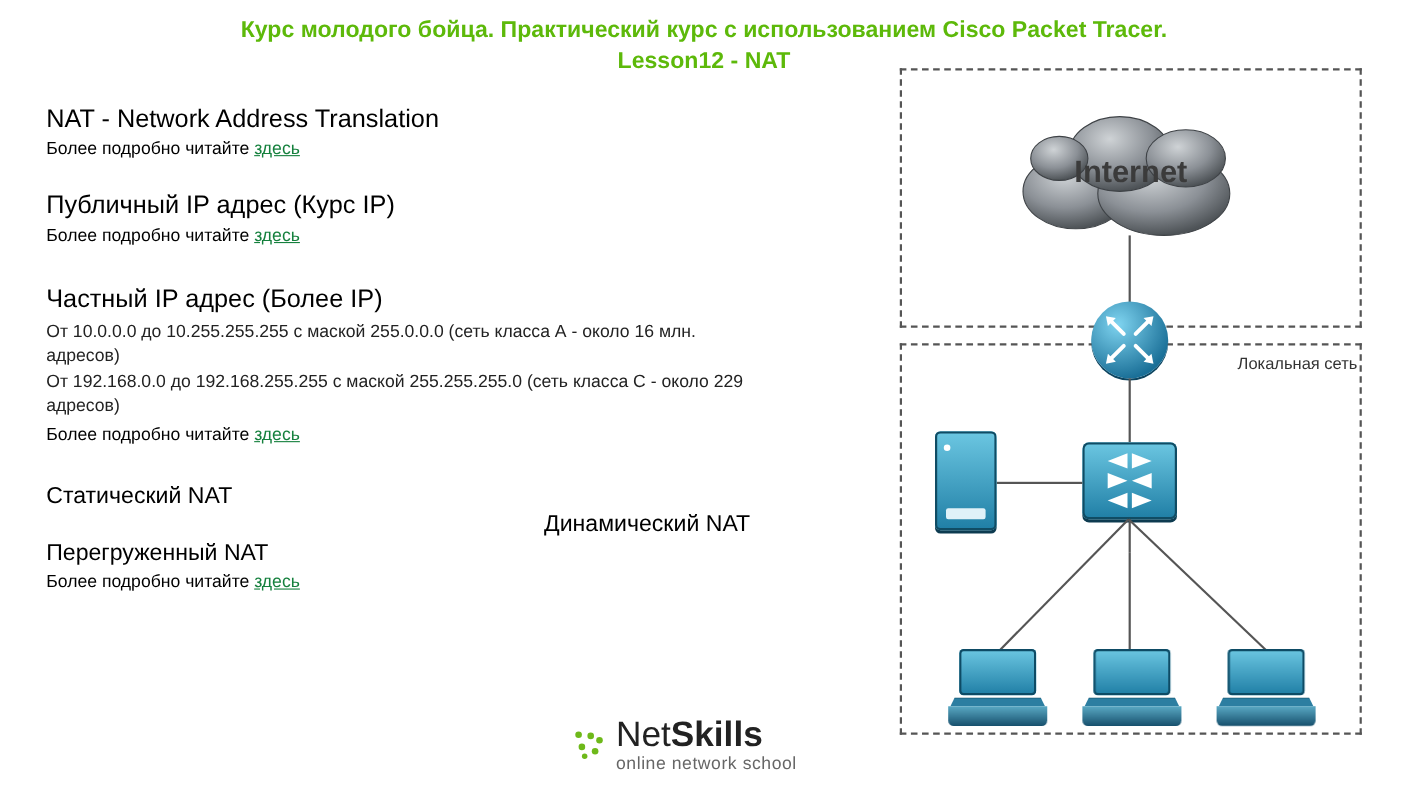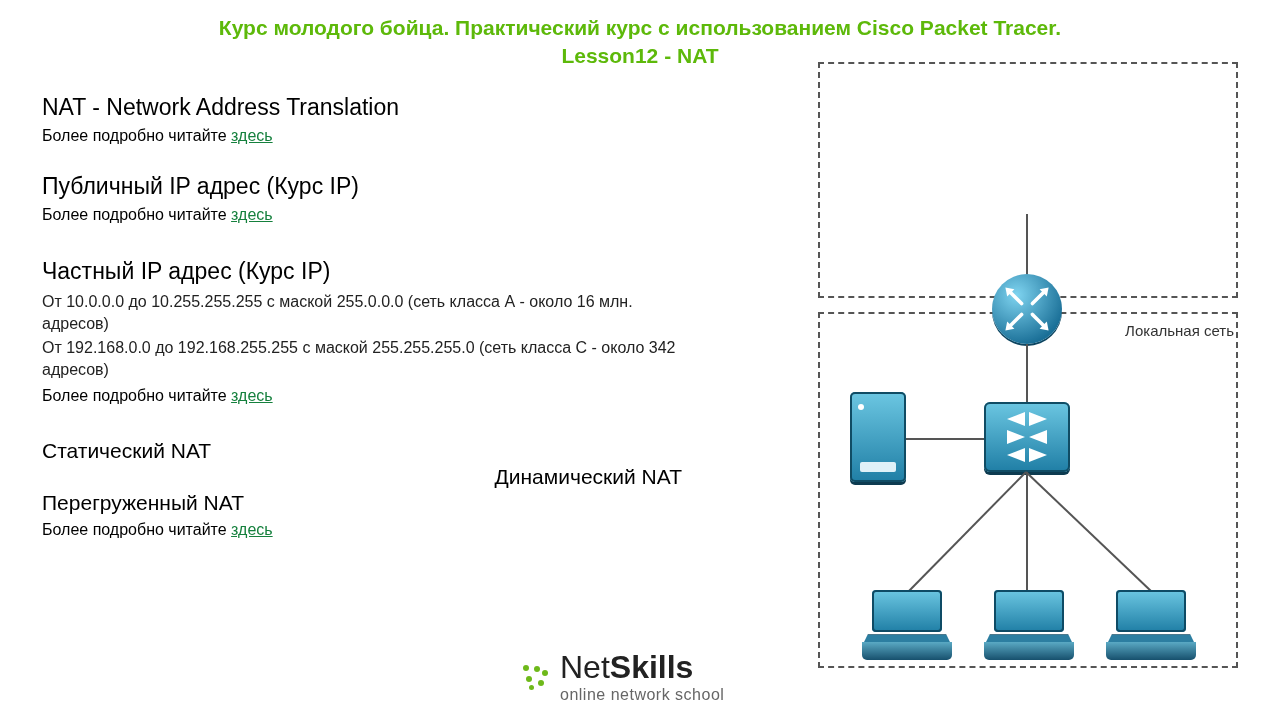--- a/index.html
+++ b/index.html
@@ -85,24 +85,24 @@
 
     <div class="gap"></div>
 
     <div class="sec-heading">Публичный IP адрес (Курс IP)</div>
     <div class="more">
       <span>Более подробно читайте </span><a href="#" class="link">здесь</a>
     </div>
 
     <div class="gap-lg"></div>
 
-    <div class="sec-heading">Частный IP адрес (Курс IP)</div>
+    <div class="sec-heading">Частный IP адрес (Более IP)</div>
     <div class="sec-body">
       <div class="para">От 10.0.0.0 до 10.255.255.255 с маской 255.0.0.0 (сеть класса А - около 16 млн. адресов)</div>
-      <div class="para">От 192.168.0.0 до 192.168.255.255 с маской 255.255.255.0 (сеть класса С - около 342 адресов)</div>
+      <div class="para">От 192.168.0.0 до 192.168.255.255 с маской 255.255.255.0 (сеть класса С - около 229 адресов)</div>
     </div>
     <div class="more">
       <span>Более подробно читайте </span><a href="#" class="link">здесь</a>
     </div>
 
     <div class="gap-lg"></div>
 
     <div class="sec-heading" style="font-size:21px;">Статический NAT</div>
     <div class="sec-heading" style="font-size:21px; margin-top:2px;text-align:right;">Динамический NAT</div>
     <div class="sec-heading" style="font-size:21px; margin-top:2px;">Перегруженный NAT</div>
@@ -110,20 +110,39 @@
       <span>Более подробно читайте </span><a href="#" class="link">здесь</a>
     </div>
 
   </div>
 
   <div class="diagram">
     <div class="box box-internet"></div>
     <div class="box box-lan"></div>
     <div class="lan-label">Локальная сеть</div>
 
+    <div class="cloud-wrap">
+      <svg viewBox="0 0 240 140" width="240" height="140">
+        <defs>
+          <radialGradient id="cg" cx="40%" cy="30%" r="70%">
+            <stop offset="0%" stop-color="#cfd3d6"></stop>
+            <stop offset="60%" stop-color="#8b9096"></stop>
+            <stop offset="100%" stop-color="#4e5357"></stop>
+          </radialGradient>
+        </defs>
+        <g fill="url(#cg)" stroke="#3e4246" stroke-width="1">
+          <ellipse cx="70" cy="90" rx="48" ry="34"></ellipse>
+          <ellipse cx="150" cy="92" rx="60" ry="38"></ellipse>
+          <ellipse cx="110" cy="56" rx="46" ry="34"></ellipse>
+          <ellipse cx="170" cy="60" rx="36" ry="26"></ellipse>
+          <ellipse cx="55" cy="60" rx="26" ry="20"></ellipse>
+        </g>
+      </svg>
+      <div class="cloud-label">Internet</div>
+    </div>
 
     <div class="wire vwire" style="left:248px; top:152px; height:64px;"></div>
 
     <div class="router-wrap">
       <div class="router">
         <svg viewBox="0 0 60 60" width="54" height="54">
           <g stroke="#fff" stroke-width="4" stroke-linecap="round" fill="none">
             <path d="M10 10 L24 24"></path>
               <path d="M50 10 L36 24"></path>
             <path d="M10 50 L24 36"></path>

